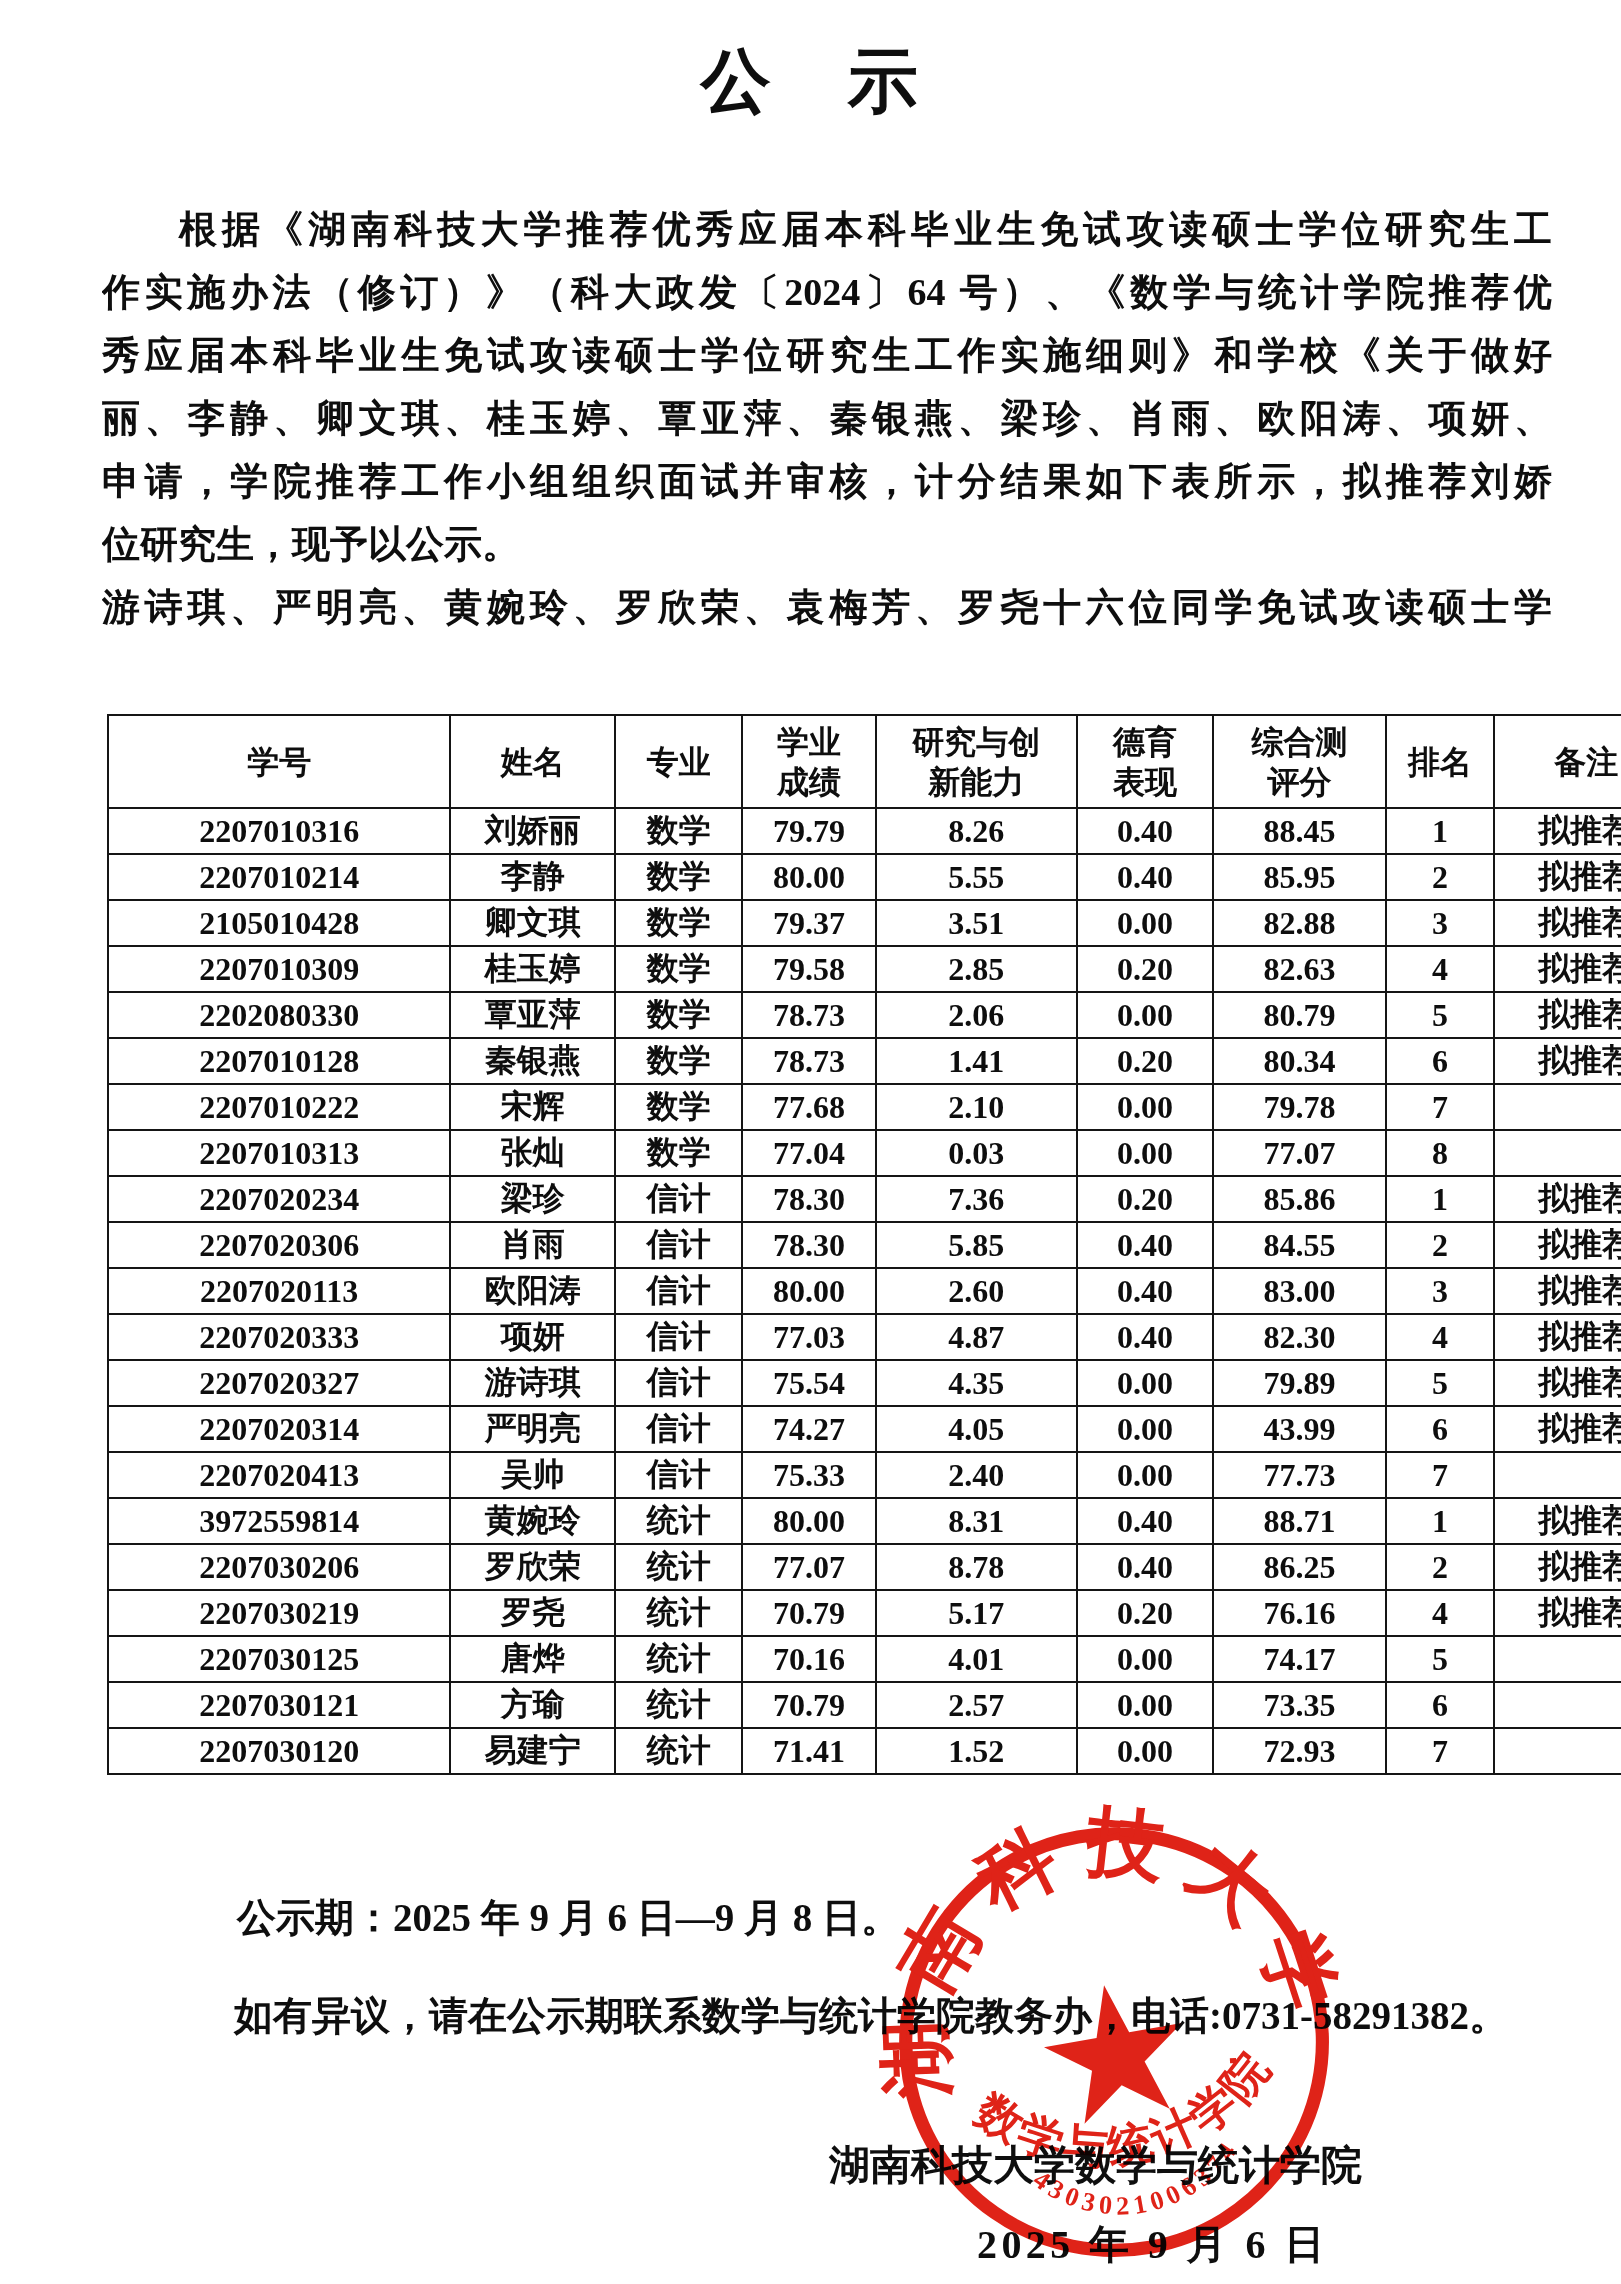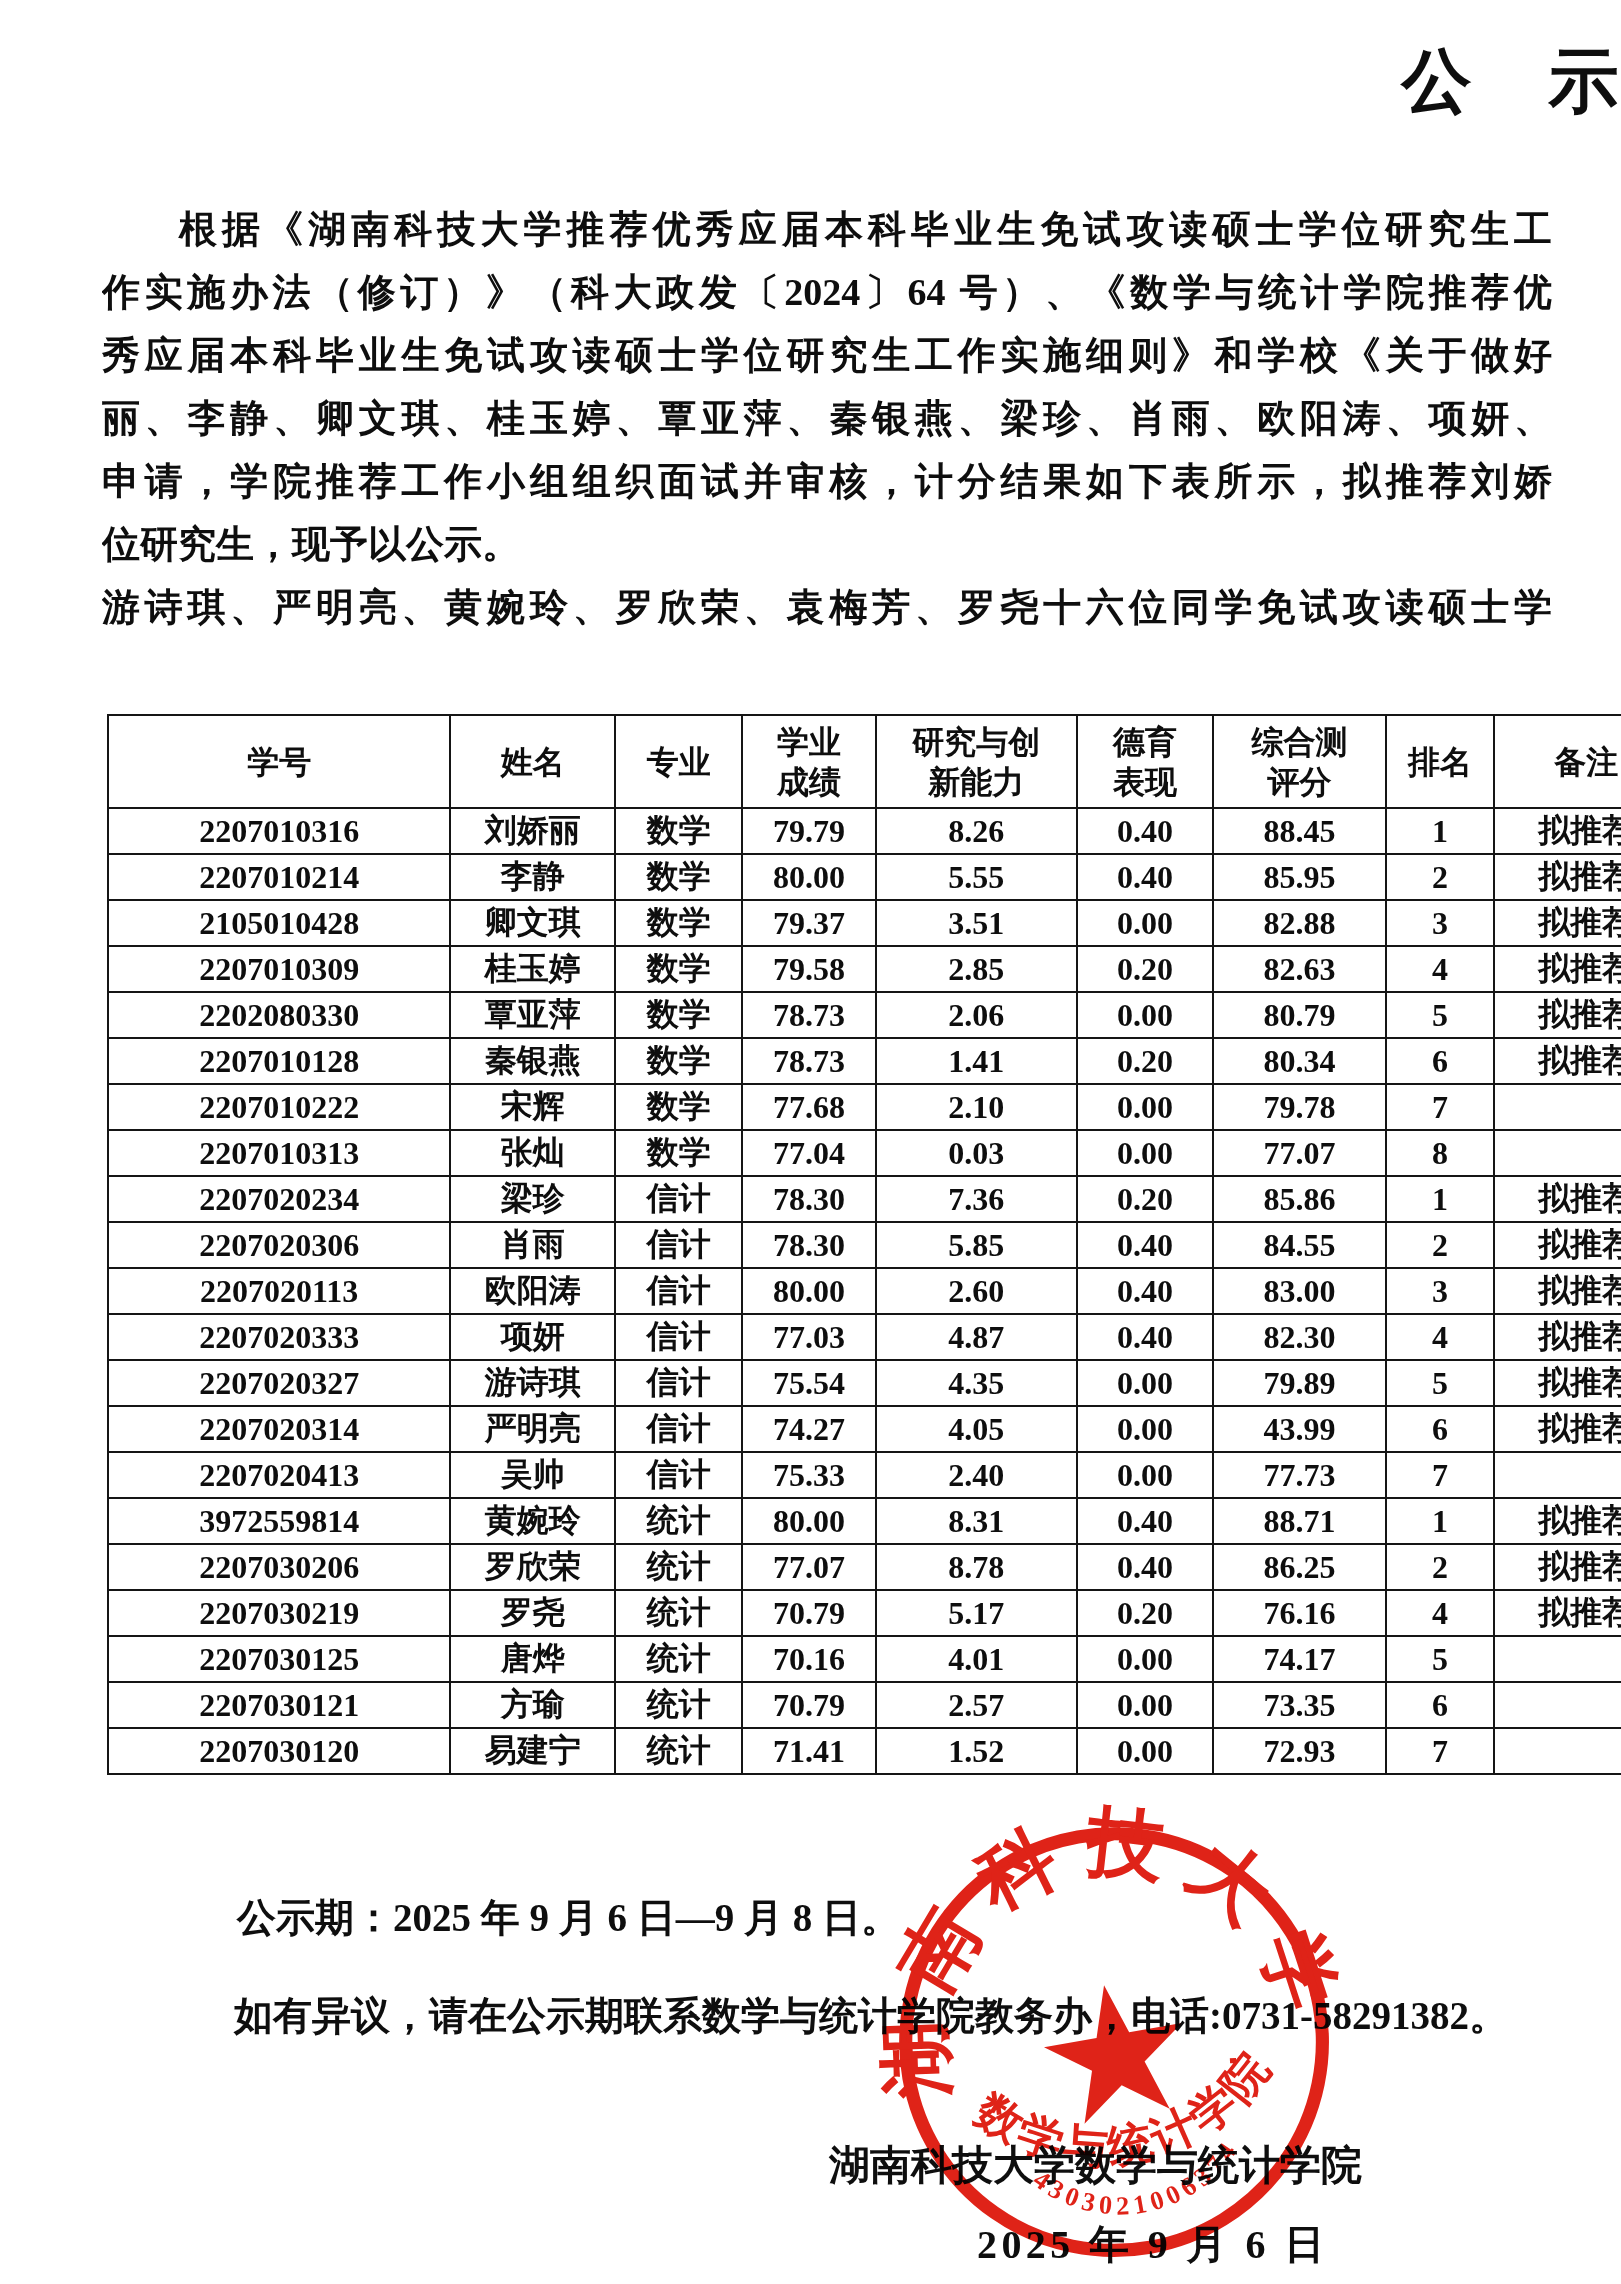--- a/index.html
+++ b/index.html
@@ -7,21 +7,21 @@
     width:1622px;height:2284px;
     background:#ffffff;
     position:relative;
     overflow:hidden;
     font-family:"Liberation Serif","DejaVu Serif",serif;
     color:#0e0e0e;
   }
   .page{position:absolute;inset:0;}
   .doc-title{
     position:absolute;top:35px;left:0;width:100%;
-    text-align:right;font-size:70px;font-weight:700;
+    text-align:center;font-size:70px;font-weight:700;
     margin:0;letter-spacing:3.5px;
   }
   .paragraph{
     position:absolute;top:198px;left:102px;width:1450px;
     font-size:38px;font-weight:700;line-height:63px;
   }
   .paragraph .pline{
     text-align:justify;text-align-last:justify;
     height:63px;overflow:hidden;white-space:nowrap;
   }

